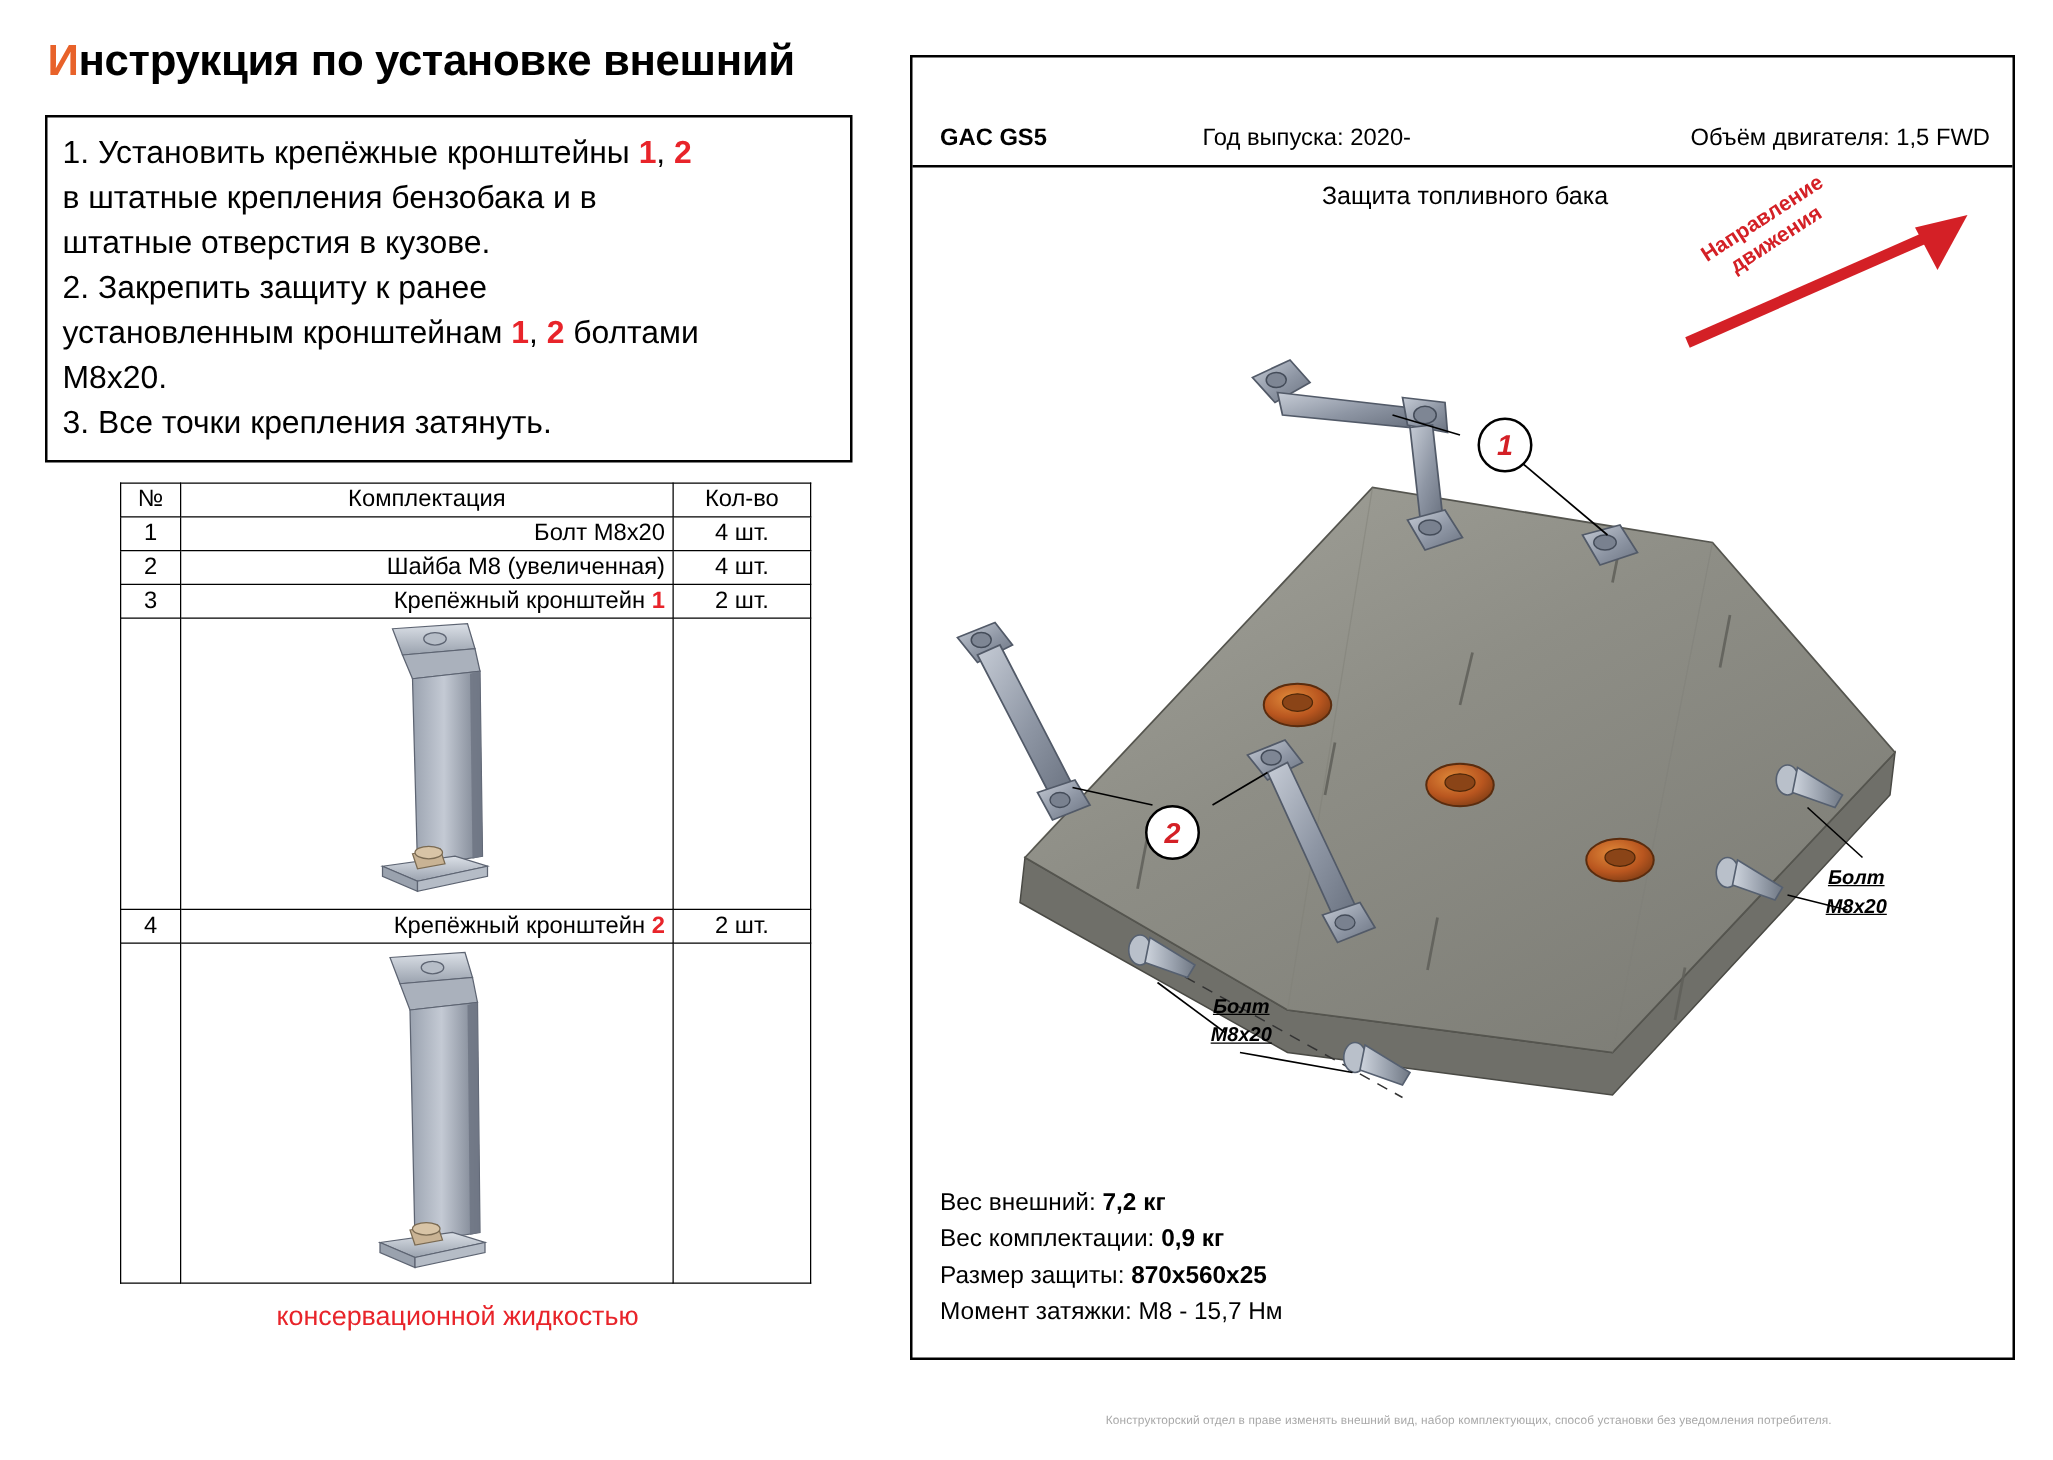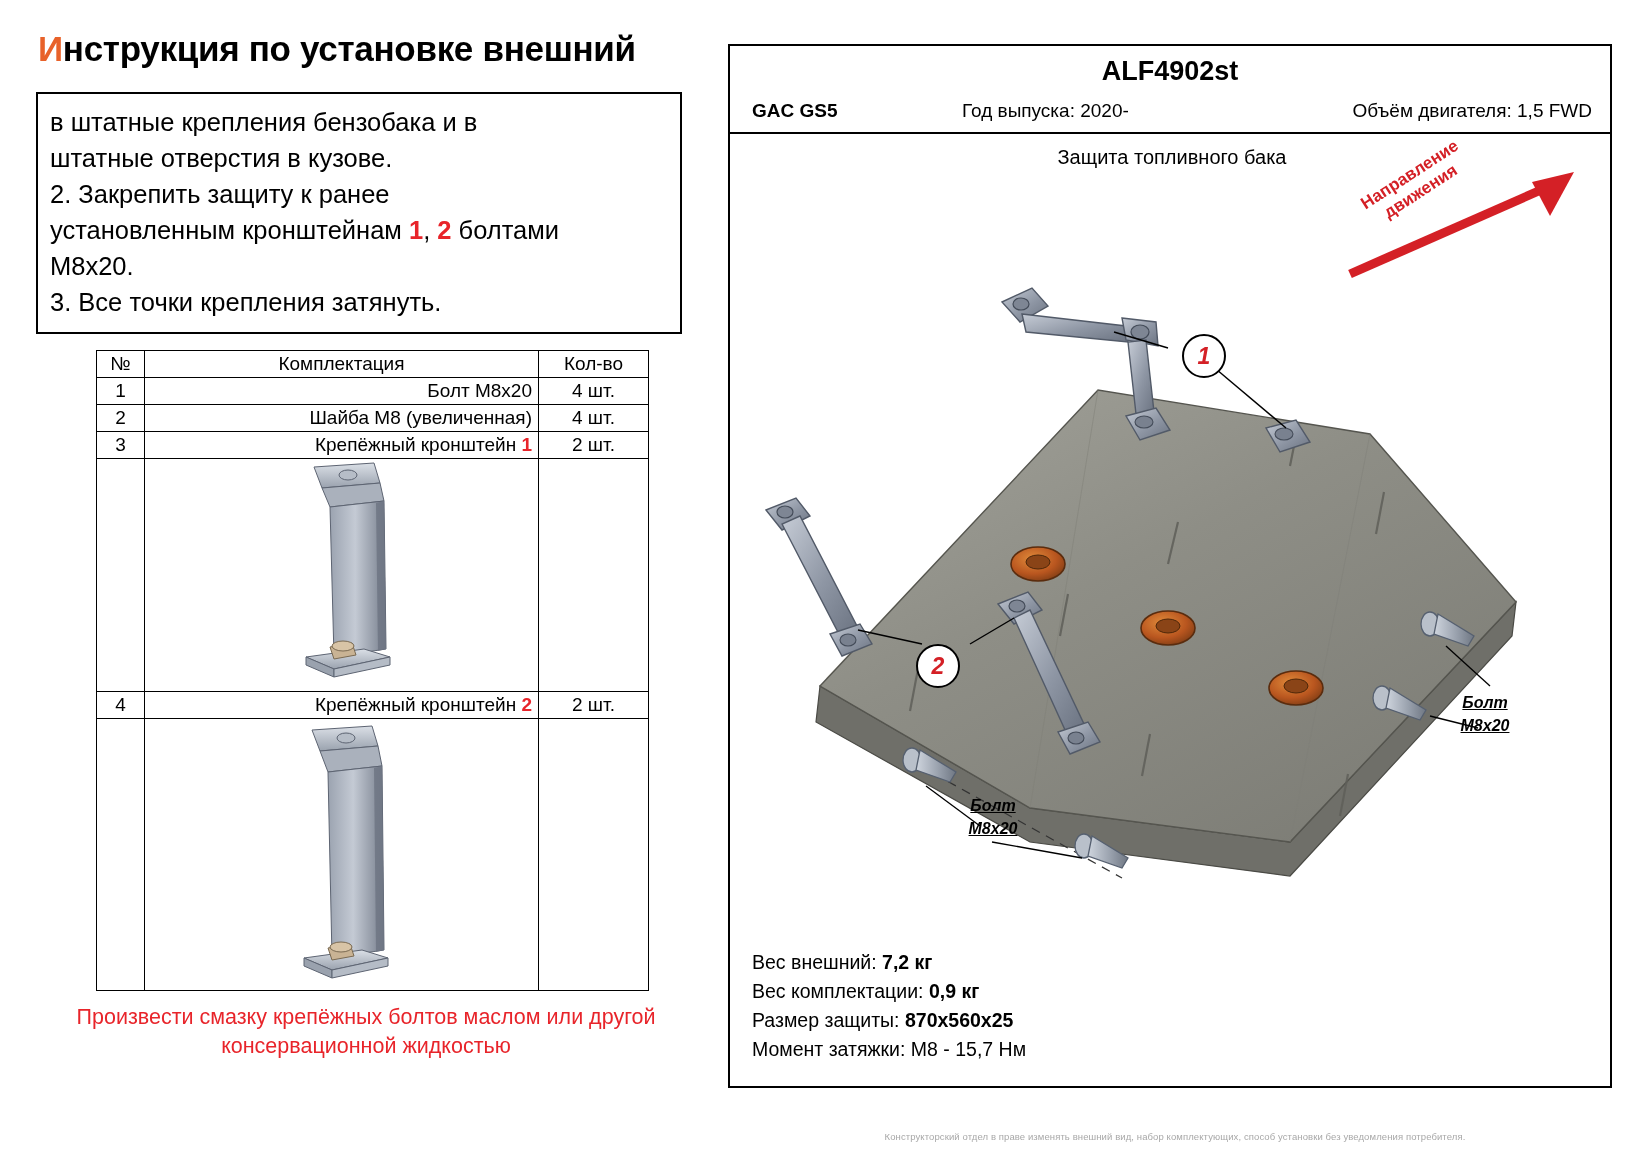--- a/index.html
+++ b/index.html
@@ -218,20 +218,21 @@
 </head>
 <body>
 
 <div class="page">
 
   <div class="left-col">
 
     <div class="main-title"><span class="accent">И</span><span>нструкция по установке внешний</span></div>
 
     <div class="instr-box">
+      <div class="instr-line">1.&nbsp;Установить крепёжные кронштейны <span class="red">1</span>, <span class="red">2</span></div>
       <div class="instr-line">в штатные крепления бензобака и в</div>
       <div class="instr-line">штатные отверстия в кузове.</div>
       <div class="instr-line">2.&nbsp;Закрепить защиту к ранее</div>
       <div class="instr-line">установленным кронштейнам <span class="red">1</span>, <span class="red">2</span> болтами</div>
       <div class="instr-line">M8x20.</div>
       <div class="instr-line">3.&nbsp;Все точки крепления затянуть.</div>
     </div>
 
     <table class="parts-table">
       <thead>
@@ -320,29 +321,27 @@
               <path d="M76 226 L98 222 L102 234 L80 238 Z" fill="#c9b394" stroke="#7a6a52" stroke-width="1"></path>
               <ellipse cx="89" cy="225" rx="11" ry="5" fill="#d8c4a6" stroke="#7a6a52" stroke-width="1"></ellipse>
             </svg>
           </td>
           <td class="col-qty"></td>
         </tr>
       </tbody>
     </table>
 
     <div class="warn-text">
-      <div>Произвести смазку крепёжных болтов маслом или другой</div>
       <div>консервационной жидкостью</div>
     </div>
   </div>
 
   <div class="right-panel">
 
     <div class="rp-header">
-      <div class="rp-code">ALF4902st</div>
       <div class="rp-model">GAC GS5</div>
       <div class="rp-year">Год выпуска: 2020-</div>
       <div class="rp-engine">Объём двигателя: 1,5 FWD</div>
     </div>
 
     <div class="rp-subtitle">Защита топливного бака</div>
 
     <div class="dir-block">
       <svg width="270" height="130" viewBox="0 0 270 130">
         <line x1="18" y1="120" x2="218" y2="32" stroke="#d42026" stroke-width="9"></line>

